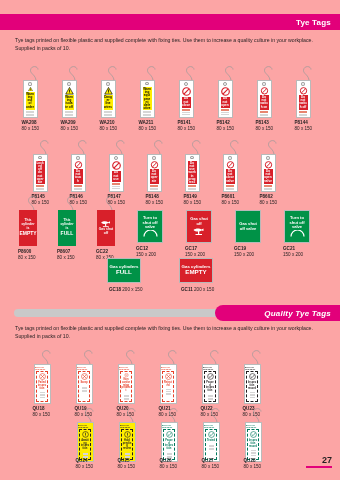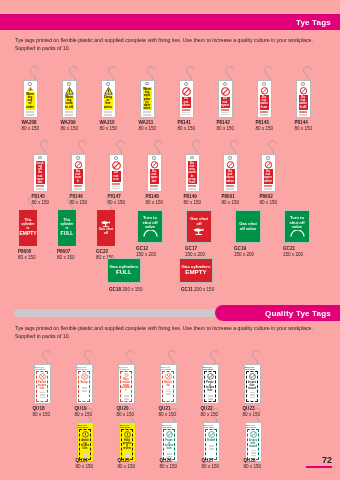--- a/index.html
+++ b/index.html
@@ -107,27 +107,27 @@
 
   <div class="sec-header full" style="top:14px;">
 
     <div class="bar-pink">Tye Tags</div>
   </div>
 
   <div class="intro" style="top:36px;">Tye tags printed on flexible plastic and supplied complete with fixing ties. Use them to increase a quality culture in your workplace. Supplied in packs of 10.</div>
 
   <div class="sec-header" style="top:305px;">
     <div class="bar-grey"></div>
-    <div class="bar-pink" style="width:100px;">Quality Tye Tags</div>
+    <div class="bar-pink" style="width:100px;font-style:italic;">Quality Tye Tags</div>
   </div>
 
   <div class="intro" style="top:324px;">Tye tags printed on flexible plastic and supplied complete with fixing ties. Use them to increase a quality culture in your workplace. Supplied in packs of 10.</div>
 
   <div class="pageno">
-    <span>72</span>
+    <span>27</span>
     <div class="rule"></div>
   </div>
 
   <div id="art">
       <div class="tagwrap" style="left: 22.5px; top: 66px; width: 15px;">
         <svg class="string" width="14" height="15" viewBox="0 0 14 15">
           <path d="M7 15 C7 9 1.5 8 1.5 4.5 C1.5 1.8 3.6 0.6 5.6 0.6 C7.6 0.6 9 2 9 3.6" fill="none" stroke="#9a9a9a" stroke-width="0.7"></path>
         </svg>
         <div class="tag" style="width:15px;height:38px;">
           <div class="hole"></div>

